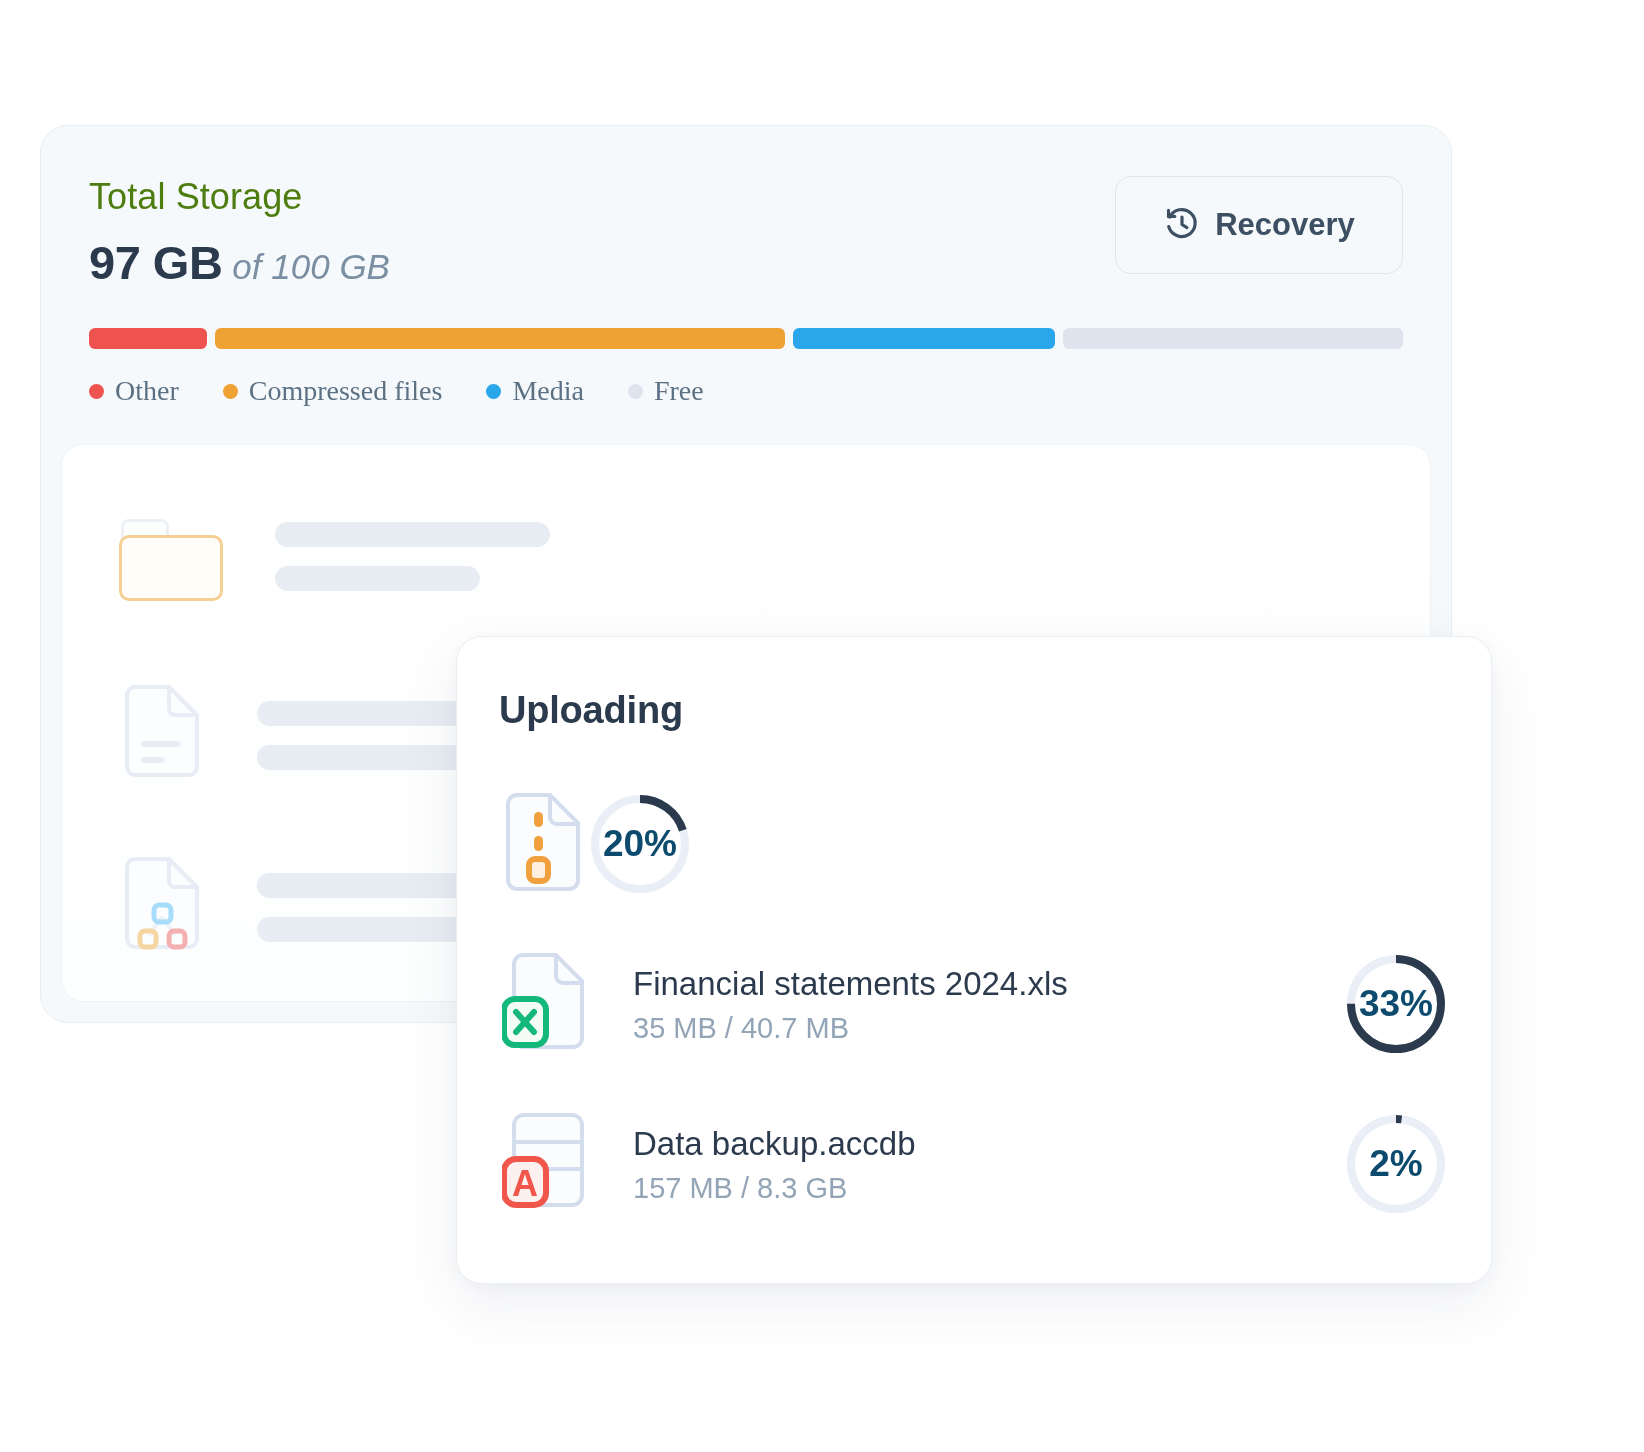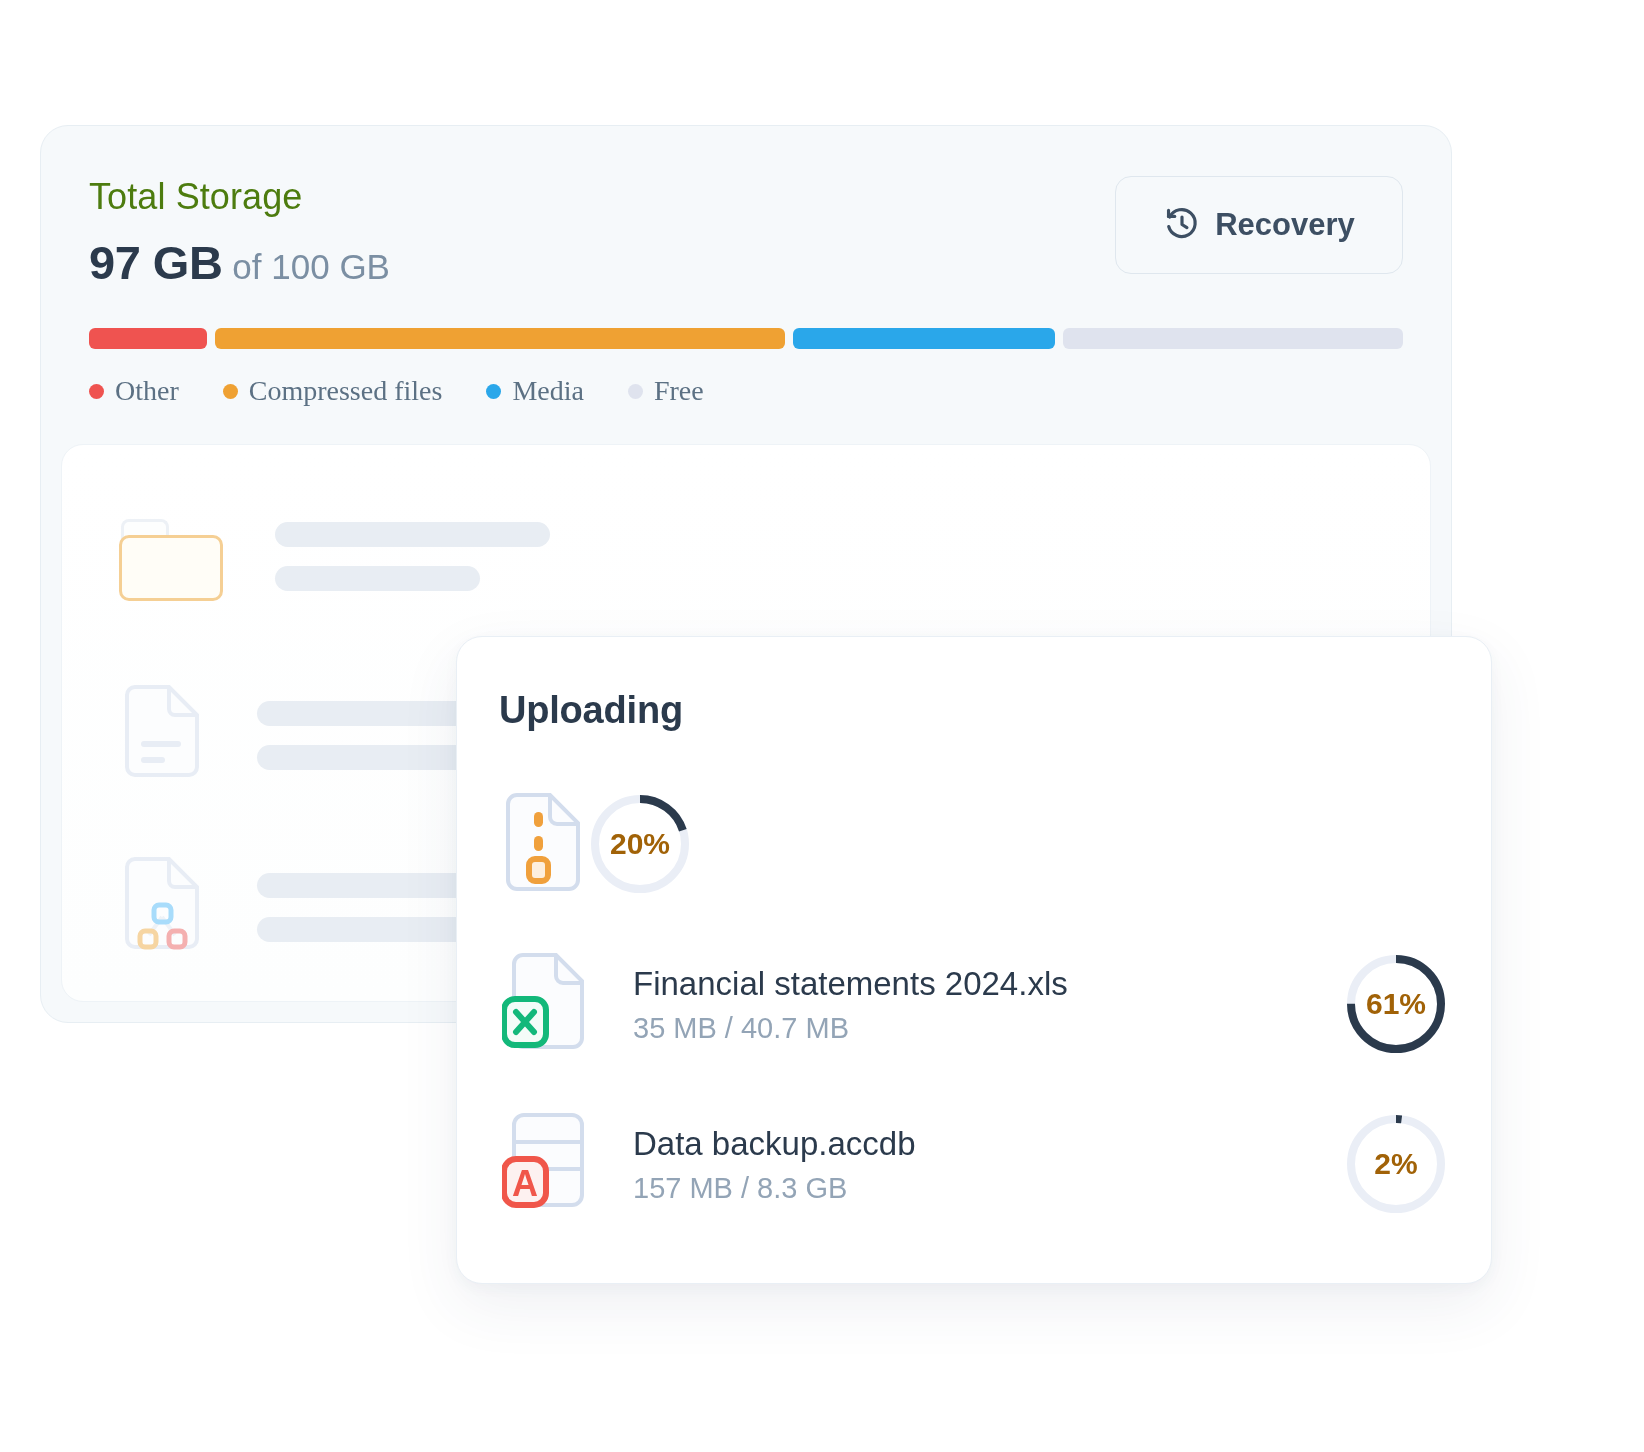--- a/index.html
+++ b/index.html
@@ -39,20 +39,21 @@
     font-size: 47px;
     font-weight: 700;
     color: #2b3a4c;
     letter-spacing: -0.5px;
   }
   .amount-total {
     font-size: 35px;
     font-weight: 400;
     color: #7b8fa3;
     margin-left: 10px;
+    font-style: italic;
   }
 
   .recovery-btn {
     position: absolute;
     right: 48px; top: 50px;
     width: 288px; height: 98px;
     background: #f6f9fb;
     border: 1.5px solid #dfe7ee;
     border-radius: 16px;
     display: flex;
@@ -164,21 +165,21 @@
   .file-size {
     margin-top: 8px;
     font-size: 29px;
     color: #93a4b6;
   }
   .ring { position: relative; width: 106px; height: 106px; flex: 0 0 106px; }
   .ring svg { position: absolute; inset: 0; transform: rotate(-90deg); }
   .ring .pct {
     position: absolute; inset: 0;
     display: flex; align-items: center; justify-content: center;
-    font-size: 30px; font-weight: 700; color: #a16207;
+    font-size: 37px; font-weight: 700; color: #0c4a6e;
   }
 </style>
 </head>
 <body>
 
 <div class="stage">
 
   <section class="storage-card">
 
     <div class="card-head">
@@ -307,21 +308,21 @@
           </div>
           <div class="file-meta">
             <div class="file-name">Financial statements 2024.xls</div>
             <div class="file-size">35 MB / 40.7 MB</div>
           </div>
           <div class="ring">
             <svg viewBox="0 0 106 106" width="106" height="106">
               <circle cx="53" cy="53" r="45" fill="none" stroke="#eaeef6" stroke-width="8"></circle>
               <circle cx="53" cy="53" r="45" fill="none" stroke="#2b3a4c" stroke-width="8" stroke-linecap="butt" stroke-dasharray="212.05750411731103 282.7433388230814"></circle>
             </svg>
-            <div class="pct">61%</div>
+            <div class="pct">33%</div>
           </div>
         </div>
         <div class="file-row">
           <div class="file-icon">
             <span><svg width="82" height="100" viewBox="0 0 82 100" fill="none">
                 <rect x="12" y="3" width="68" height="90" rx="10" fill="#fbfcfe" stroke="#d3dded" stroke-width="4"></rect>
                 <path d="M12 30h68M12 57h68" stroke="#d3dded" stroke-width="4"></path>
                 <rect x="2" y="47" width="42" height="46" rx="12" fill="#fdf1f0" stroke="#f0564a" stroke-width="6"></rect>
                 <text x="23" y="84" text-anchor="middle" font-size="36" font-weight="700" font-family="&quot;Liberation Sans&quot;, sans-serif" fill="#f0564a">A</text>
               </svg></span>

